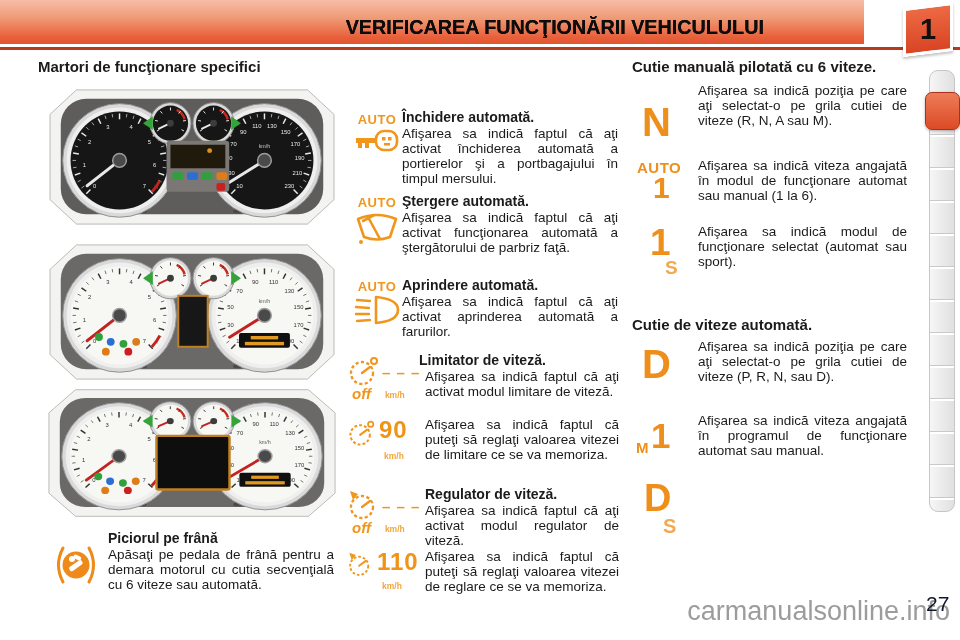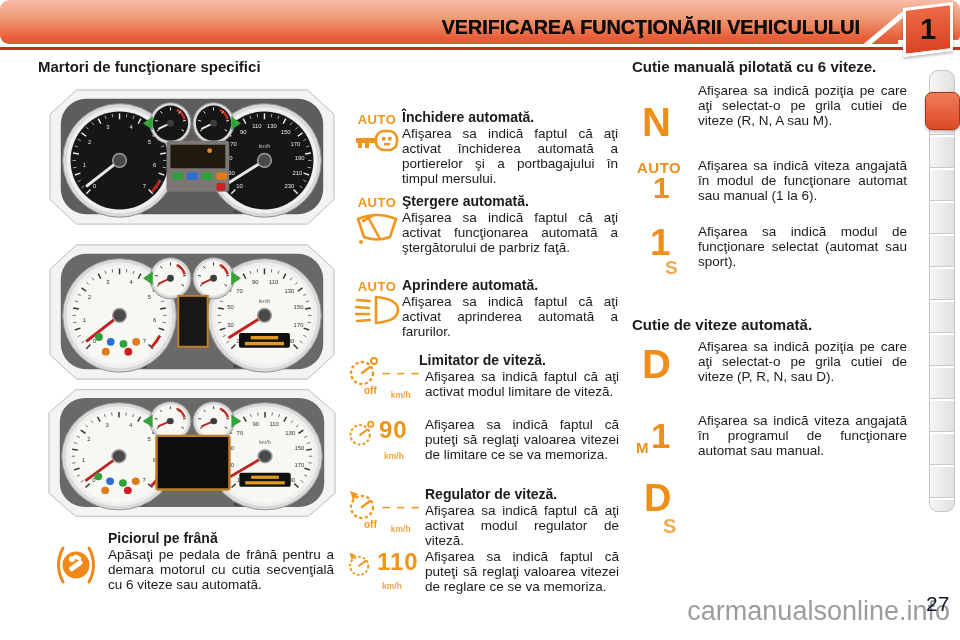--- a/index.html
+++ b/index.html
@@ -1,21 +1,21 @@
 <!DOCTYPE html>
 <html><head>
 <meta charset="utf-8">
 <style>
   html,body{margin:0;padding:0;background:#ffffff;}
   .page{position:relative;width:960px;height:640px;background:#fff;overflow:hidden;
         font-family:"Liberation Sans",sans-serif;color:#1b1b1b;}
 
   
-  .banner{position:absolute;left:0;top:0;width:960px;height:44px;
-          background:linear-gradient(180deg,#f7bda6 0%,#f09b77 40%,#e7603a 85%,#e35531 100%);border-radius:9px;}
+  .banner{position:absolute;left:0;top:0;width:864px;height:44px;
+          background:linear-gradient(180deg,#f7bda6 0%,#f09b77 40%,#e7603a 85%,#e35531 100%);}
   .banner-underline{position:absolute;left:0;top:47px;width:960px;height:3px;background:#b63a1d;}
   .banner-title{position:absolute;top:15px;right:100px;font-size:21px;font-weight:bold;color:#0d0d0d;
                 white-space:nowrap;transform:scaleX(.94);transform-origin:right center;
                 text-shadow:0 0 .6px #000;}
   .banner-slash{position:absolute;top:26px;left:858px;width:56px;height:5px;background:#fff;
                 transform:rotate(-40deg);}
   .banner-hline{position:absolute;top:40px;left:898px;width:62px;height:4px;background:#fff;}
   .chapter-badge{position:absolute;top:5px;left:903px;width:44px;height:43px;
                  background:linear-gradient(180deg,#ec6a44,#d94424);border:3px solid #fff;
                  transform:skewY(-7deg);display:flex;align-items:center;justify-content:center;
@@ -38,21 +38,21 @@
 
   
   .cluster{position:absolute;left:44px;}
 
   
   .mid-icon{position:absolute;left:348px;width:58px;text-align:center;}
   .auto-label{display:block;color:#f0961c;font-weight:bold;font-size:13px;letter-spacing:.5px;}
   .spd-icon{position:absolute;left:346px;width:78px;}
   .spd-row{display:flex;align-items:flex-start;}
   .spd-dashes{color:#f0961c;font-weight:bold;font-size:15px;letter-spacing:1px;margin:8px 0 0 2px;white-space:nowrap;}
-  .spd-off{color:#f0961c;font-weight:bold;font-size:10px;margin-left:18px;margin-top:-3px;}
+  .spd-off{color:#f0961c;font-weight:bold;font-size:15px;margin-left:6px;margin-top:-3px;font-style:italic;}
   .spd-unit{color:#f2a63c;font-size:8.5px;font-weight:bold;}
   .spd-value{color:#ef9416;font-weight:bold;font-size:24px;line-height:24px;margin-left:3px;letter-spacing:1px;}
   .u-under-dash{margin:2px 0 0 14px;}
 
   
   .glyph{position:absolute;font-weight:bold;color:#ef8f1b;line-height:1;}
   .glyph-sub{color:#f3a94d;}
 
   
   .brake-icon{position:absolute;left:52px;top:541px;}

